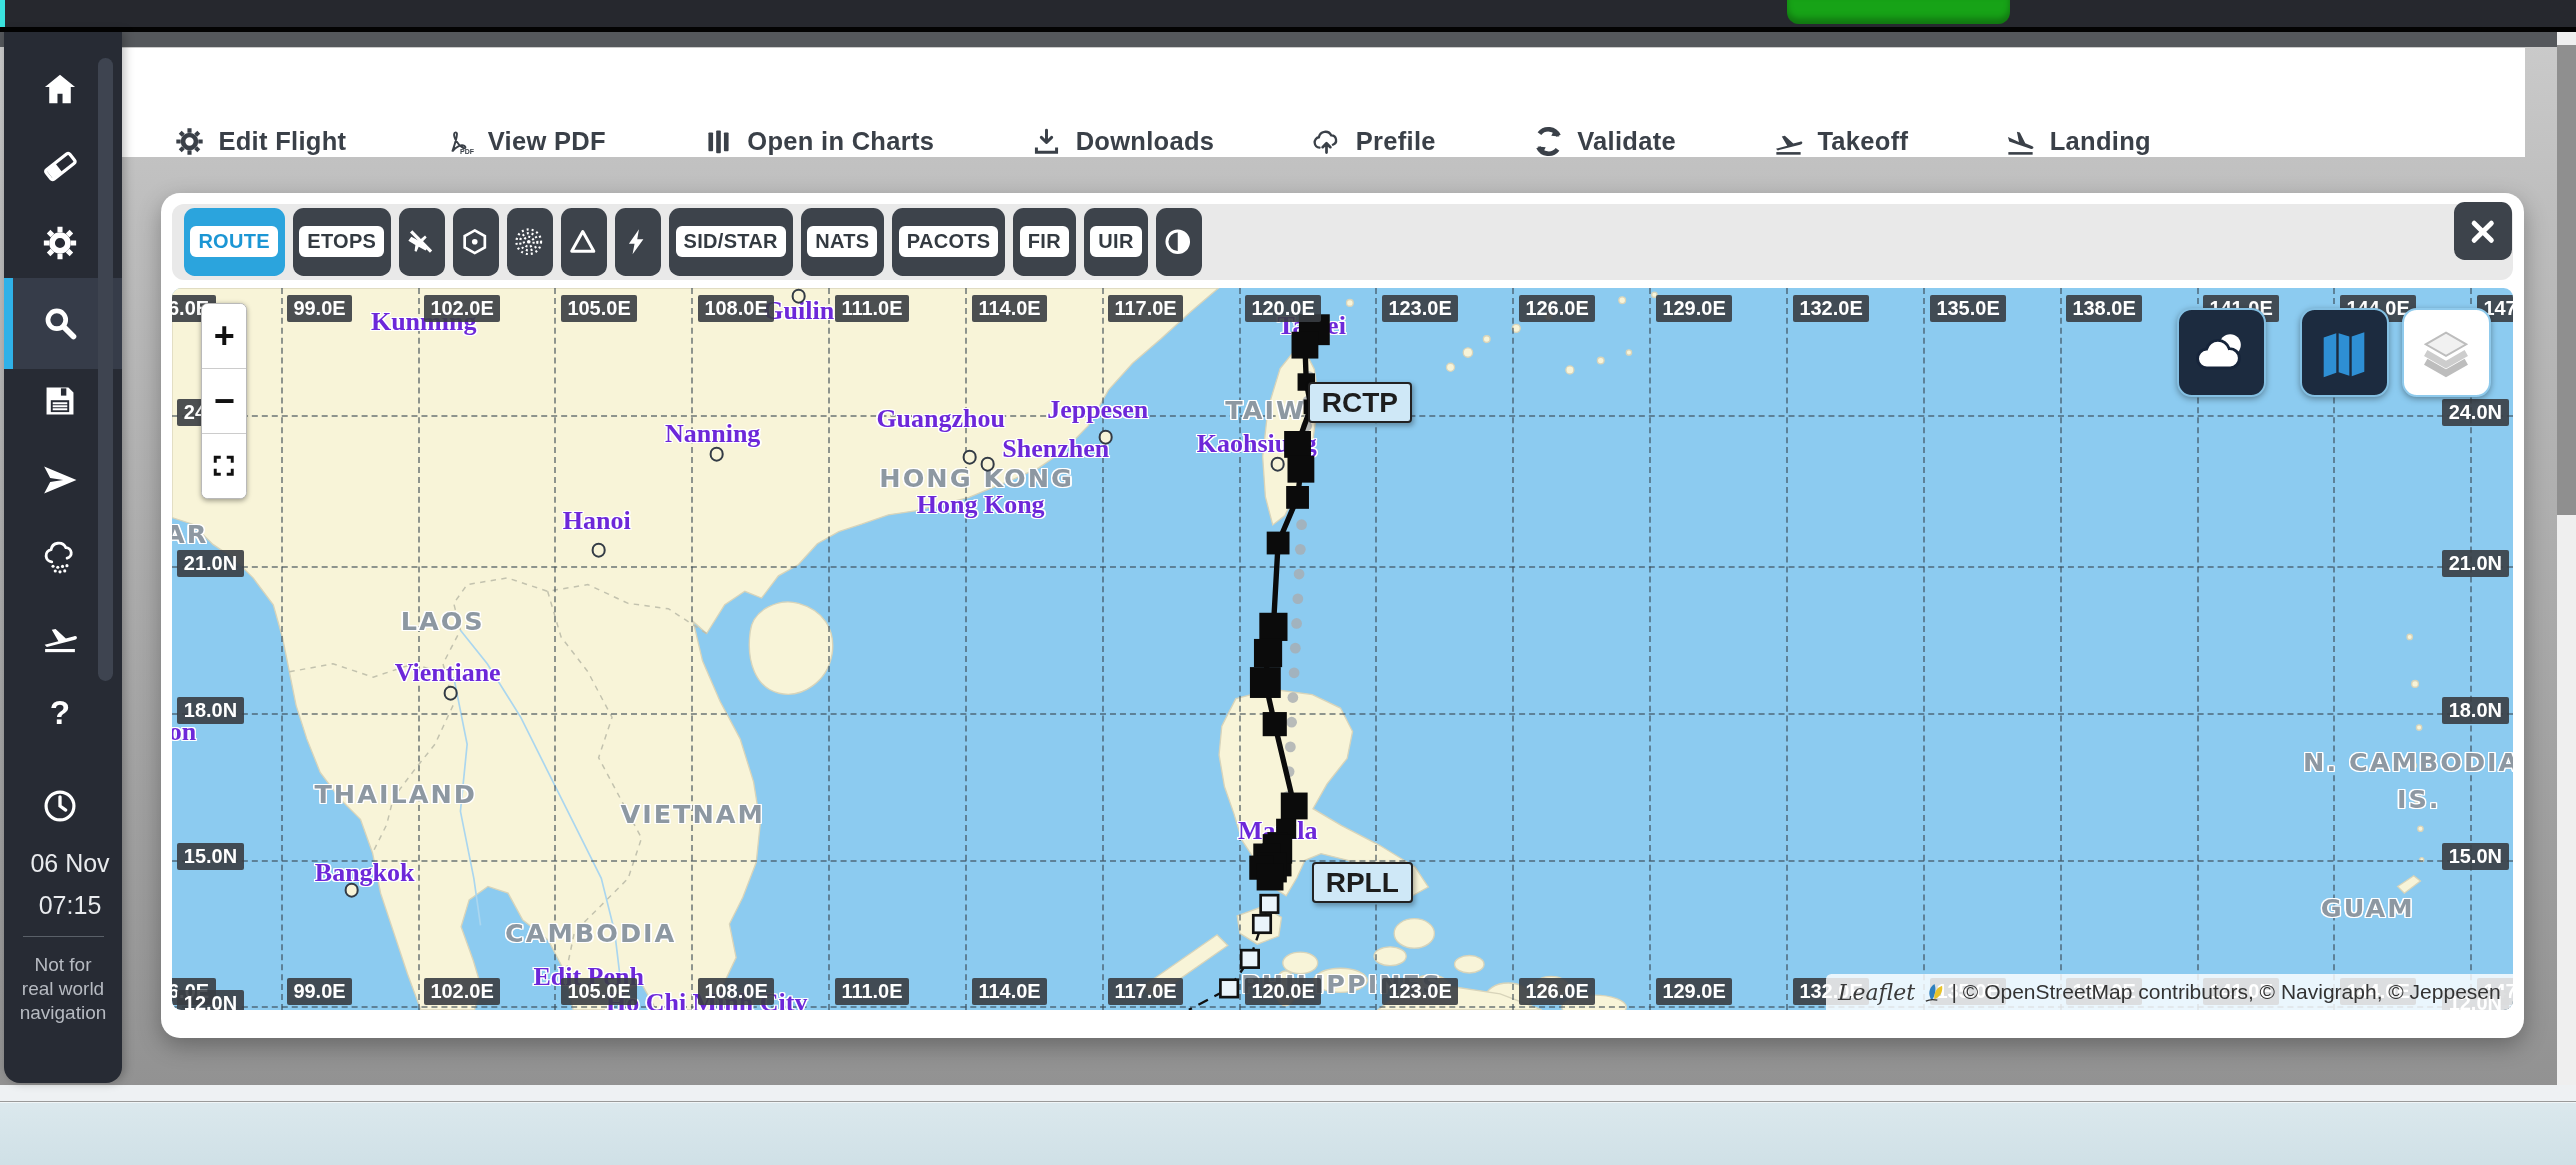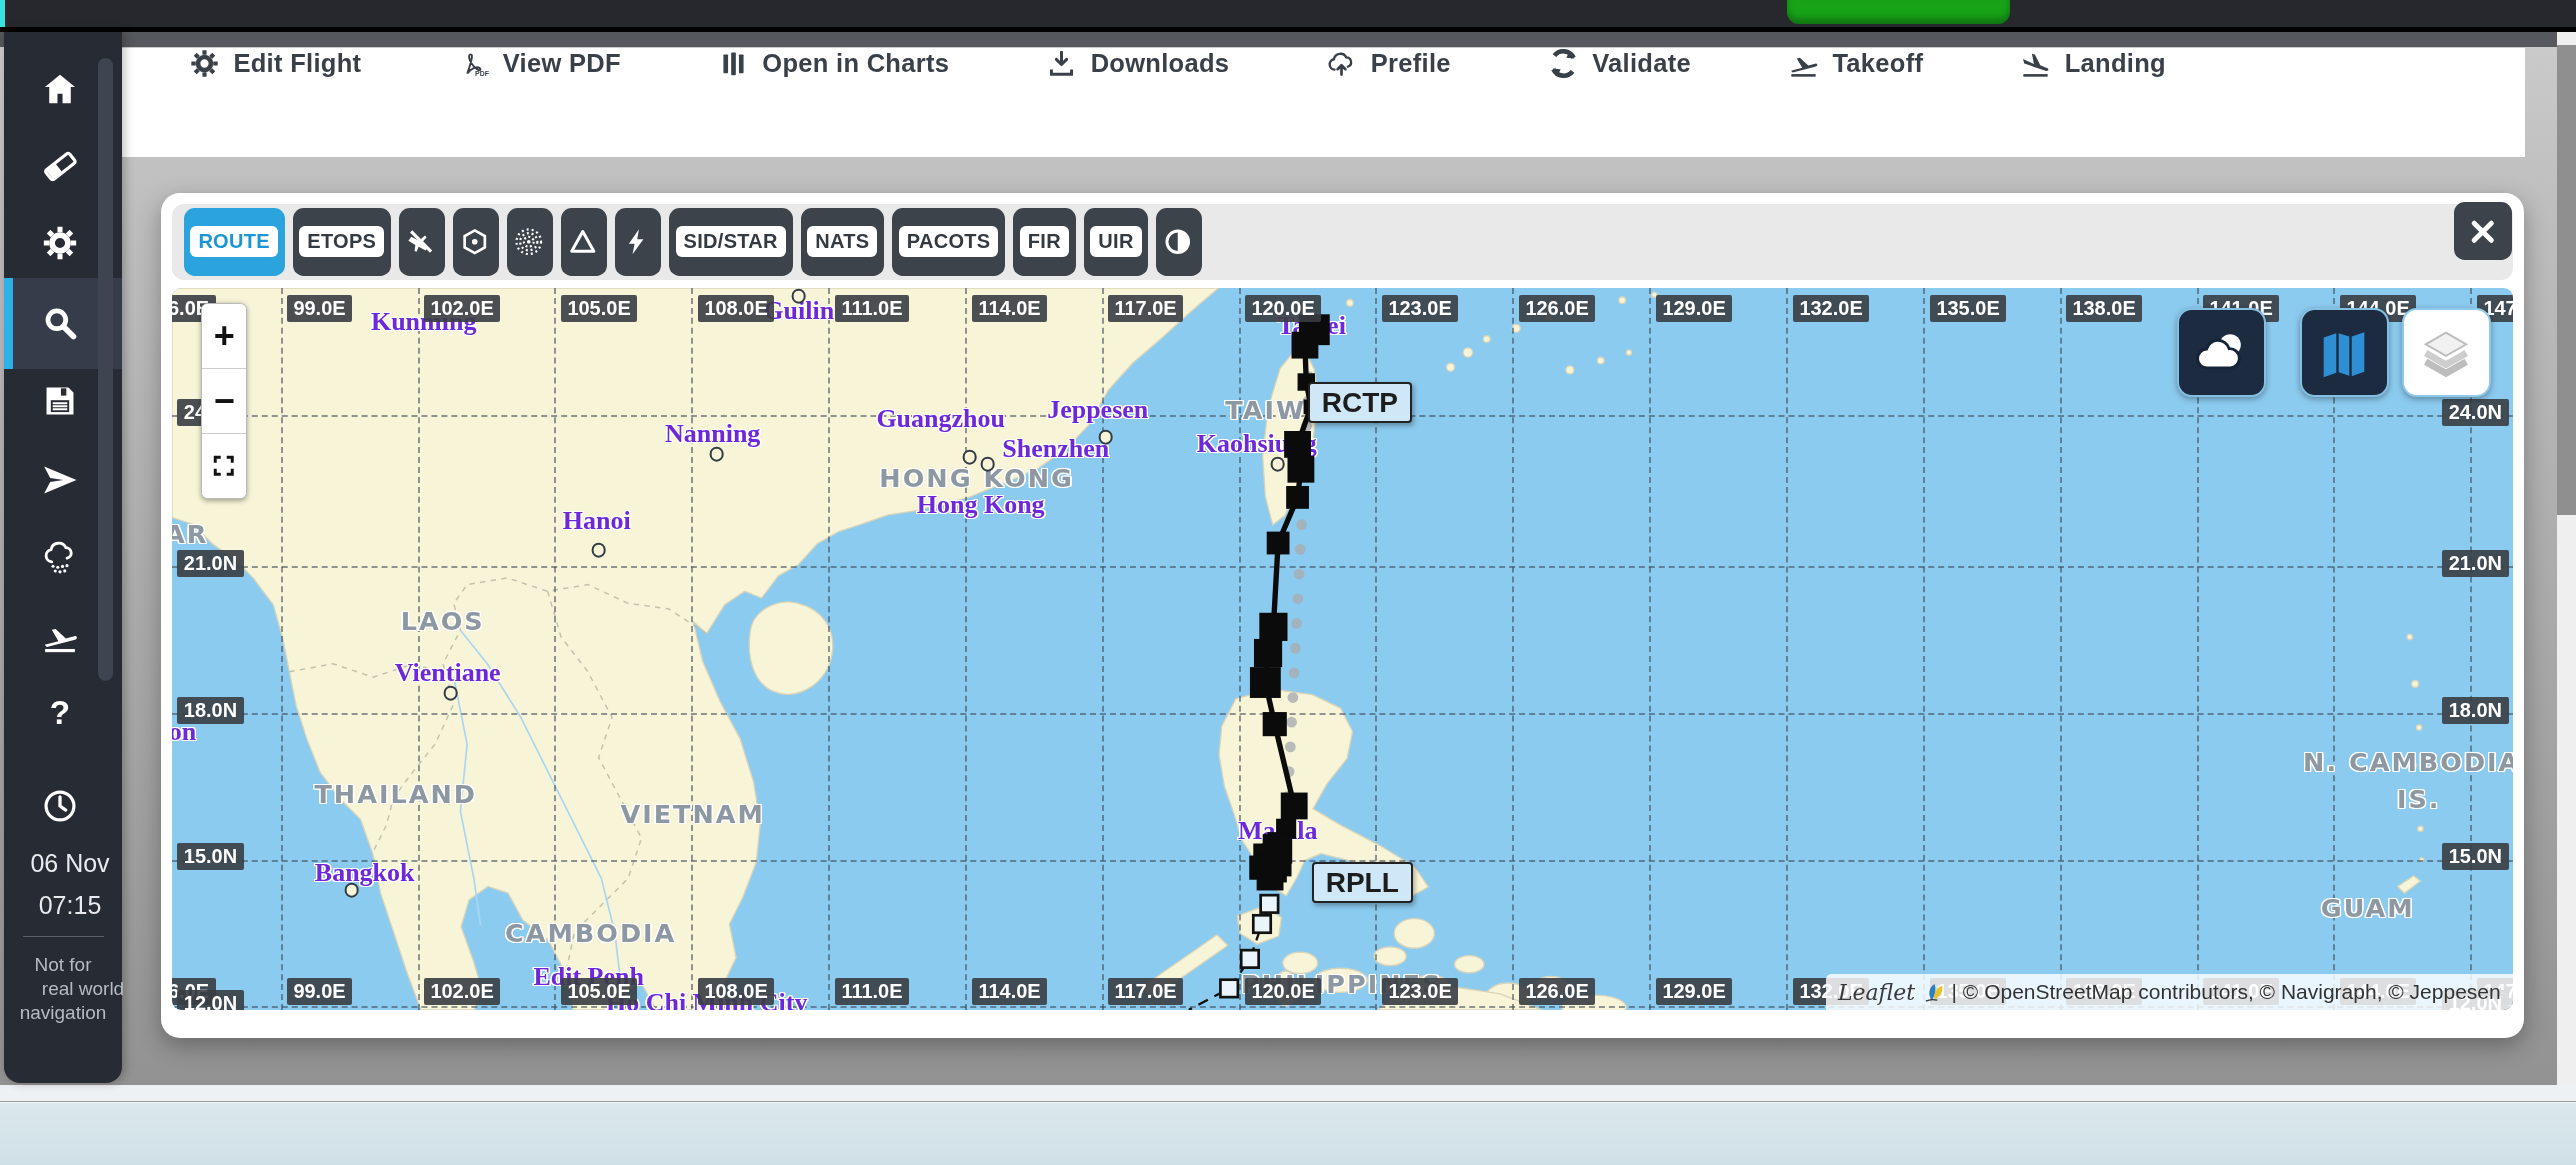--- a/index.html
+++ b/index.html
@@ -29,21 +29,21 @@
   .sb-item svg{width:38px;height:38px;}
   .sb-active-bg{position:absolute;left:9.4px;width:109px;height:91px;background:#363c49;}
   .sb-active-bar{position:absolute;left:0;width:9.4px;height:91px;background:#2fb1e8;}
   #sb-scroll-thumb{position:absolute;left:94px;top:25.5px;width:14.8px;height:623px;background:#3e4450;border-radius:7.4px;}
   .sb-date{position:absolute;left:0;width:132px;text-align:center;color:#e9ebee;font-size:25px;font-weight:400;}
   .sb-divider{position:absolute;left:19px;width:81px;height:1.3px;background:#5a6068;}
   .sb-small{position:absolute;left:0;width:118px;text-align:center;color:#b6bac1;font-size:19px;}
 
   
   #header{position:absolute;left:122px;top:16px;width:2403px;height:109px;background:#fff;
-    display:flex;align-items:flex-start;gap:97px;padding-left:67px;box-sizing:border-box;}
+    display:flex;align-items:flex-end;gap:97px;padding-left:52px;box-sizing:border-box;}
   .tb-item{display:flex;align-items:center;gap:13.4px;color:#3a4048;cursor:pointer;}
   .tb-item svg{width:31px;height:31px;}
   .tb-item span{font-size:25.5px;font-weight:600;letter-spacing:0.3px;}
 
   
   #map-card{position:absolute;left:161px;top:161px;width:2363px;height:845px;background:#fff;
     border-radius:19px;box-shadow:0 8px 23px rgba(0,0,0,.3);}
   #map-toolbar{position:absolute;left:10.7px;top:10.7px;width:2341px;height:76px;background:#e9e9e9;
     border-radius:12px;display:flex;align-items:center;gap:8px;padding-left:12px;box-sizing:border-box;}
   .mt-btn{height:68px;min-width:46px;background:#3d434b;border-radius:10.7px;display:flex;
@@ -585,21 +585,21 @@
               <circle cx="12" cy="12" r="8.8" fill="none" stroke="currentColor" stroke-width="2"></circle>
               <path d="M12 6.2V12l3.6 2.6" fill="none" stroke="currentColor" stroke-width="2.1" stroke-linecap="round"></path>
             </svg>
           </div>
         </div>
       <div id="sb-scroll-thumb"></div>
       <div class="sb-date" style="top:817px;">06 Nov</div>
       <div class="sb-date" style="top:859px;">07:15</div>
       <div class="sb-divider" style="top:904px;"></div>
       <div class="sb-small" style="top:922px;">Not for</div>
-      <div class="sb-small" style="top:946px;padding-left:20px;">real world</div>
+      <div class="sb-small" style="top:946px;">real world</div>
       <div class="sb-small" style="top:970px;">navigation</div>
     </div>
 
     <div id="page-scrollbar" style="left:2557px;top:0;">
       <div id="page-scroll-thumb"></div>
     </div>
   </div>
 
   <div id="pre-taskbar"></div>
   <div id="taskbar">

